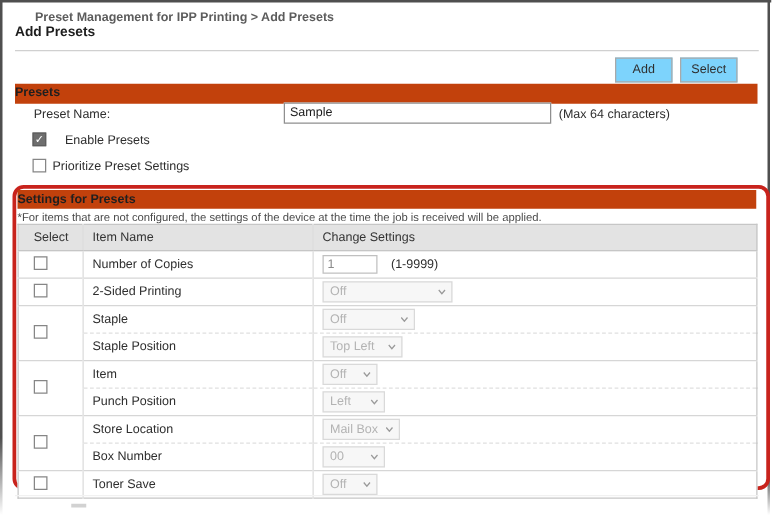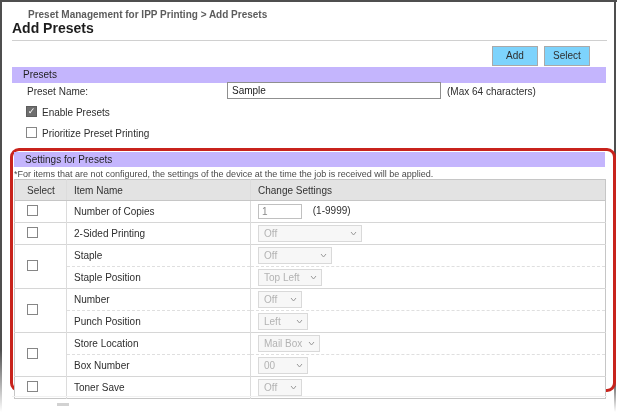--- a/index.html
+++ b/index.html
@@ -6,43 +6,43 @@
   #screen{position:relative;width:622px;height:412px;background:#fff;overflow:hidden;
           font-family:"Liberation Sans",sans-serif;font-size:10px;color:#2e2e2e;}
   .abs{position:absolute;}
 
   
   .frame-top{left:0;top:0;width:617px;height:2px;background:#4f4f4f;}
   .frame-left{left:0;top:0;width:2px;height:412px;background:linear-gradient(#4f4f4f 85%,rgba(79,79,79,0));}
   .frame-right{left:614px;top:0;width:2px;height:412px;background:linear-gradient(#4f4f4f 92%,rgba(79,79,79,0));}
 
   .breadcrumb{left:28px;top:9px;color:#5c5c5c;font-size:10px;cursor:pointer;font-weight:bold;}
-  .page-title{left:12px;top:20px;font-size:14px;font-weight:bold;color:#1d1d1d;}
+  .page-title{left:12px;top:20px;font-size:11px;font-weight:bold;color:#1d1d1d;}
   .title-rule{left:12px;top:40px;width:595px;height:1px;background:#d0d0d0;}
 
   .btn{position:absolute;width:46px;height:20px;background:#7dd3fc;border:1px solid #a9a9a9;
        font-family:inherit;font-size:10px;color:#2e2e2e;line-height:18px;text-align:center;
        box-sizing:border-box;padding:0;cursor:pointer;}
   .btn-add{left:492px;top:46px;}
   .btn-cancel{left:544px;top:46px;}
 
-  .section-bar{background:#c4b5fd;font-weight:normal;color:#1f1f1f;line-height:16px;padding-left:11px;box-sizing:border-box;}
+  .section-bar{background:#c2410c;font-weight:bold;color:#1f1f1f;line-height:16px;padding-left:0;box-sizing:border-box;}
   .presets-bar{left:12px;top:67px;width:594px;height:16px;}
 
   .lbl{white-space:nowrap;}
   .name-label{left:27px;top:86px;}
   .name-input{left:227px;top:82px;width:214px;height:17px;border:1px solid #8f8f8f;box-sizing:border-box;
               font-family:inherit;font-size:10px;color:#1c1c1c;padding:0 0 0 4px;}
   .name-hint{left:447px;top:86px;color:#2e2e2e;text-align:center;}
 
   .cb{width:11px;height:11px;border:1px solid #868686;background:#fff;box-sizing:border-box;
       display:inline-block;cursor:pointer;}
   .cb.checked{background:#6e6e6e;border-color:#5d5d5d;color:#fff;font-size:9px;line-height:9px;text-align:center;}
   .cb-enable{left:26px;top:106px;}
-  .lbl-enable{left:42px;top:107px;}
+  .lbl-enable{left:52px;top:107px;}
   .cb-prio{left:26px;top:127px;}
   .lbl-prio{left:42px;top:128px;}
 
   .red-box{left:10px;top:148px;width:600px;height:238px;border:3px solid #c8231c;border-radius:9px;pointer-events:none;}
   .settings-bar{left:14px;top:152px;width:591px;height:15px;line-height:15px;}
   .note{left:14px;top:169px;font-size:9px;color:#4a4a4a;}
 
   .settings-table{left:14px;top:179px;}
   table{border-collapse:collapse;table-layout:fixed;width:591px;background:#fff;
         font-size:10px;color:#2e2e2e;border:1px solid #c6c6c6;}
@@ -84,21 +84,21 @@
 
   <div class="abs section-bar presets-bar">Presets</div>
 
   <div class="abs lbl name-label">Preset Name:</div>
   <input class="abs name-input" type="text" value="Sample" style="">
   <div class="abs lbl name-hint">(Max 64 characters)</div>
 
   <div class="abs cb checked cb-enable">✓</div>
   <div class="abs lbl lbl-enable">Enable Presets</div>
   <div class="abs cb cb-prio"></div>
-  <div class="abs lbl lbl-prio">Prioritize Preset Printing</div>
+  <div class="abs lbl lbl-prio">Prioritize Preset Settings</div>
 
   <div class="abs red-box"></div>
 
   <div class="abs section-bar settings-bar">Settings for Presets</div>
   <div class="abs note">*For items that are not configured, the settings of the device at the time the job is received will be applied.</div>
 
   <div class="abs settings-table">
     <table>
       <colgroup>
           <col style="width:52px">
@@ -155,21 +155,21 @@
               <span>Top Left</span>
               <svg width="7" height="5">
                   <path d="M1 1 L3.5 4 L6 1" stroke="#9a9a9a" fill="none"></path>
                 </svg>
             </div>
           </td>
         </tr>
 
         <tr class="g-first">
           <td class="c-sel" rowspan="2"><div class="cb"></div></td>
-          <td class="c-item">Number</td>
+          <td class="c-item">Item</td>
           <td class="c-ctl">
             <div class="sel w44">
               <span>Off</span>
               <svg width="7" height="5">
                   <path d="M1 1 L3.5 4 L6 1" stroke="#9a9a9a" fill="none"></path>
                 </svg>
             </div>
           </td>
         </tr>
         <tr class="inner">

